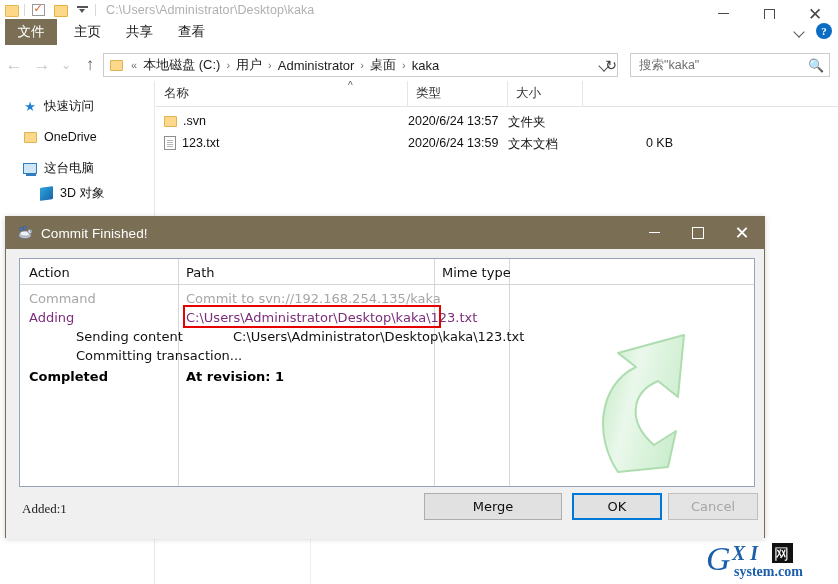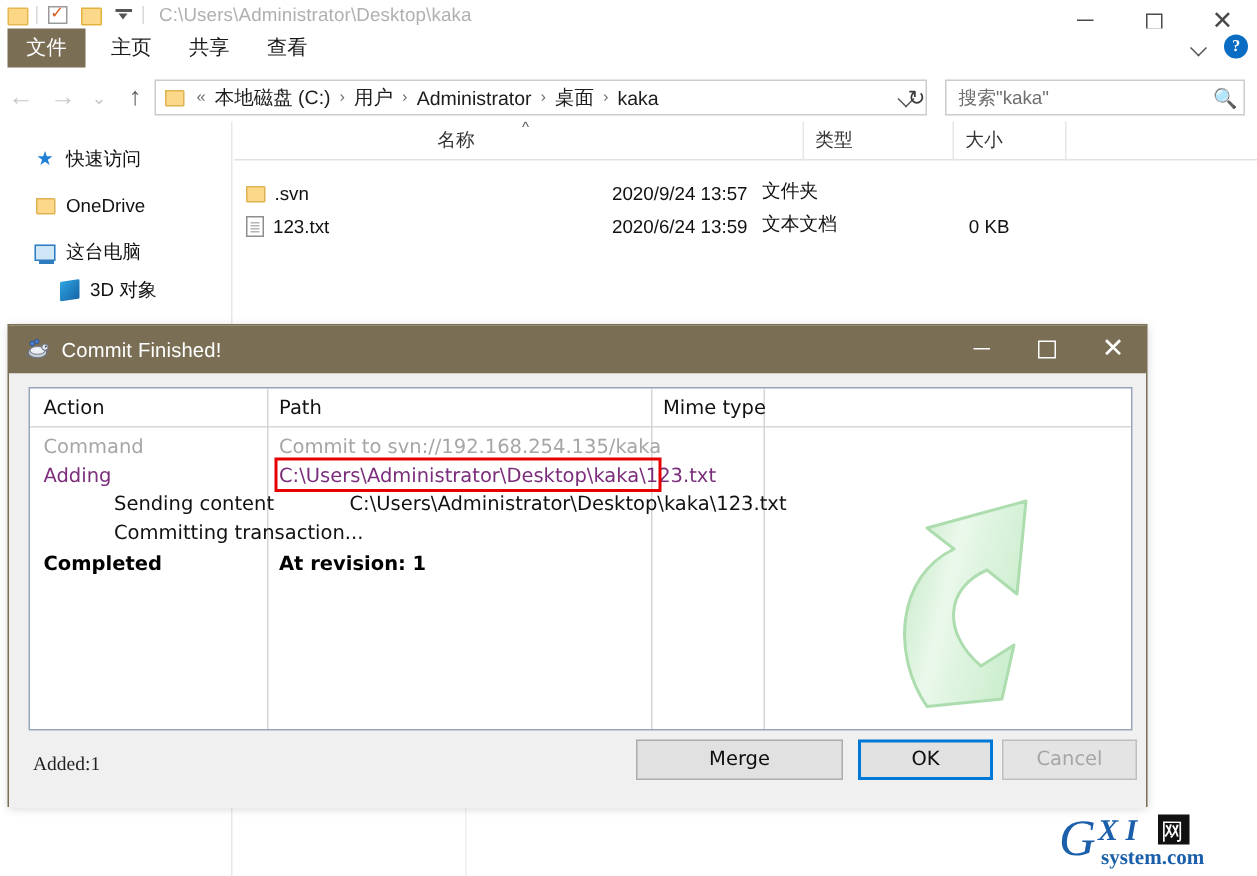--- a/index.html
+++ b/index.html
@@ -130,30 +130,30 @@
   .ico-star { color:#1f7fd4; font-size:13px; }
   .ico-folder { width:13px; height:11px; background:#fcd98a; border:1px solid #dfb253; border-radius:0 1px 1px 1px;}
   .ico-pc { width:14px; height:11px; border:1.5px solid #2f7dbf; background:#cfe6f7; position:relative;}
   .ico-pc:after{content:"";position:absolute;left:2px;bottom:-3px;width:10px;height:2px;background:#2f7dbf;}
   .ico-3d { width:13px; height:13px; background:linear-gradient(135deg,#2fa3e0 0%,#1565a8 100%); transform:skewY(-8deg); border-radius:1px;}
 
   .content-pane {
     position: absolute; left: 156px; top: 81px; right: 0; bottom: 0; background: #fff;
   }
   .col-head {
-    position: relative; height: 26px; border-bottom: 1px solid #e2e2e2; display:flex; align-items:center;justify-content:center;
+    position: relative; height: 26px; border-bottom: 1px solid #e2e2e2; display:flex; align-items:center;
   }
   .col-head .col {
     font-size: 12.5px; color: #333; height: 26px; display:flex; align-items:center;
     border-right: 1px solid #e6e6e6; padding-left: 8px;
   }
   .col-sort {
     position:absolute; left: 192px; top: -1px; font-size: 10px; color:#555;
   }
-  .frow { height: 22px; display:flex; align-items:flex-end; font-size: 12.5px; color:#111; }
+  .frow { height: 22px; display:flex; align-items:flex-start; font-size: 12.5px; color:#111; }
   .frow .c-name { width: 252px; display:flex; align-items:center; gap:6px; padding-left:8px;}
   .frow .c-date { width: 100px; }
   .frow .c-type { width: 100px; }
   .frow .c-size { width: 75px; text-align: right; padding-right: 10px;}
   .doc-ico {
     width: 12px; height: 14px; border: 1px solid #8e8e8e; background:#fff; position:relative; flex:none;
   }
   .doc-ico:before{
     content:""; position:absolute; left:2px; top:3px; right:2px; height:1px;
     box-shadow: 0 2px 0 #b4b4b4, 0 4px 0 #b4b4b4, 0 6px 0 #b4b4b4;
@@ -338,21 +338,21 @@
         <div class="col" style="width:75px;">大小</div>
         <div class="col-sort">^</div>
       </div>
 
       <div style="height:7px"></div>
       <div class="frow">
         <div class="c-name">
           <span class="ico-folder"></span>
           <span>.svn</span>
         </div>
-        <div class="c-date">2020/9/24 13:57</div>
+        <div class="c-date">2020/6/24 13:57</div>
         <div class="c-type">文件夹</div>
         <div class="c-size"></div>
       </div>
       <div class="frow">
         <div class="c-name">
           <span class="doc-ico"></span>
           <span>123.txt</span>
         </div>
         <div class="c-date">2020/6/24 13:59</div>
         <div class="c-type">文本文档</div>

